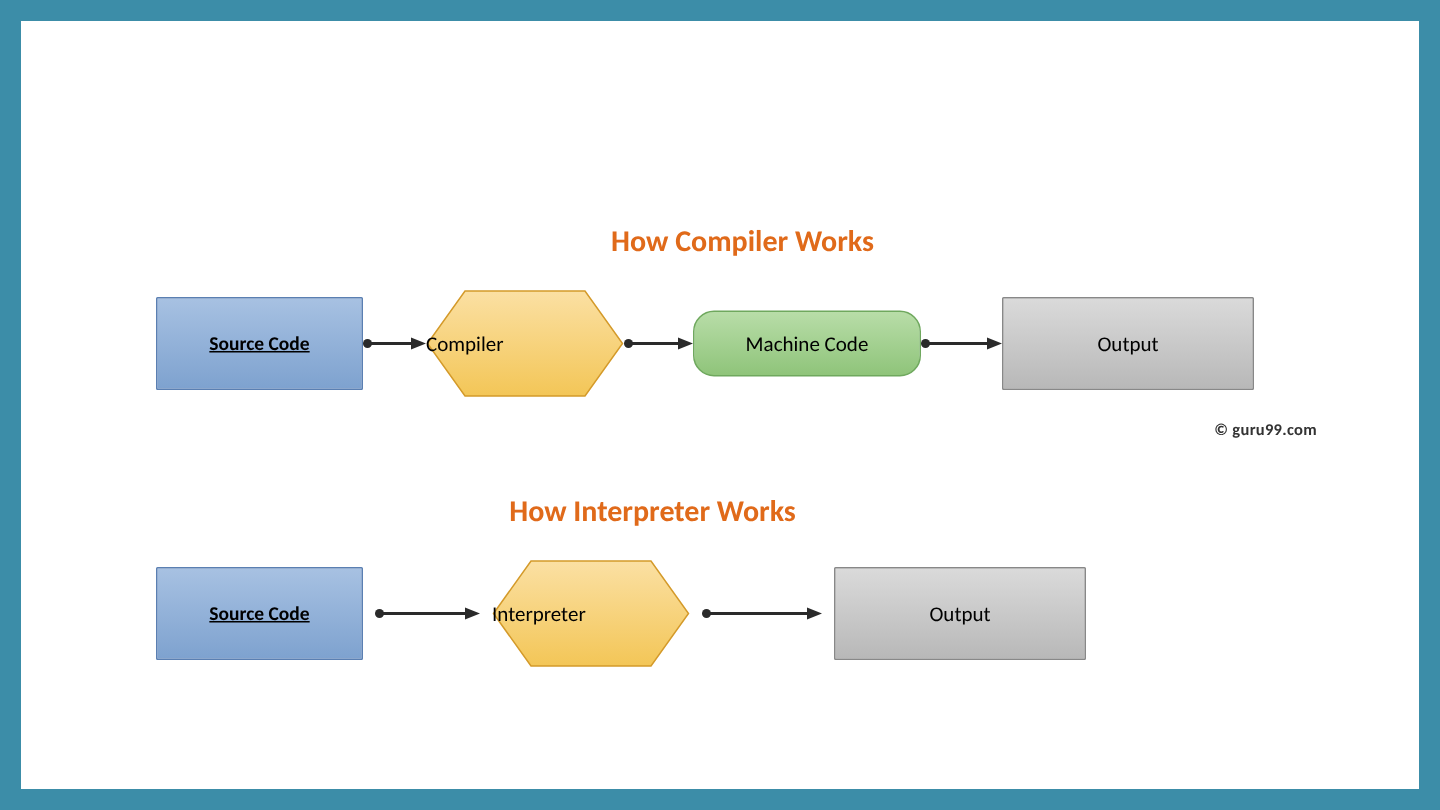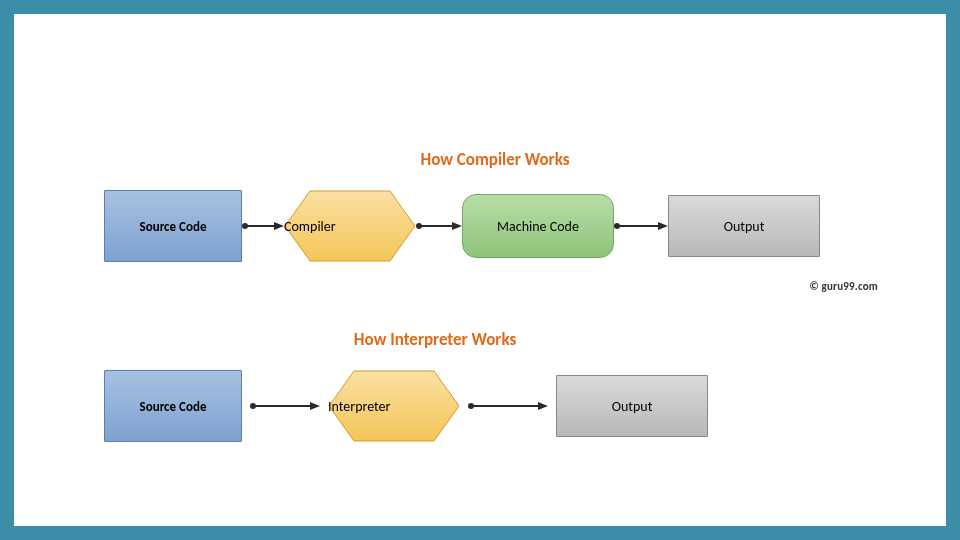--- a/index.html
+++ b/index.html
@@ -20,57 +20,58 @@
   }
   .diagram {
     position: absolute;
     left: 90px; right: 60px;
   }
   .diagram.compiler { top: 135px; }
   .diagram.interpreter { top: 315px; }
   .section-title {
     text-align: center;
     font-weight: 700;
-    font-size: 17px;
+    font-size: 20px;
     color: #E06A1A;
     margin-bottom: 20px;
   }
   .section-title.interp { margin-left: -120px; }
   .flow {
     display: flex;
     align-items: center;
     justify-content: flex-start;
   }
   .flow.interp { gap: 8px; }
   .box {
     display: flex;
     align-items: center;
     justify-content: center;
     font-weight: 700;
     font-size: 13px;
     text-align: center;
   }
   .rect {
-    width: 138px; height: 72px;
+    width: 138px; height: 62px;
     border: 1px solid #5A7FB2;
     background: linear-gradient(#A7C1E2, #7EA2CF);
     border-radius: 1px;
     color: #000;
+    text-decoration: underline;
   }
   .roundrect {
-    width: 152px; height: 64px;
+    width: 152px; height: 44px;
     border: 1px solid #6FA85E;
     background: linear-gradient(#B8DDA8, #8FC47A);
     border-radius: 14px;
     color: #000;
     font-weight: 400;
     font-size: 14px;
   }
   .grey {
-    width: 152px; height: 62px;
+    width: 168px; height: 62px;
     border: 1px solid #888;
     background: linear-gradient(#DADADA, #B8B8B8);
     border-radius: 1px;
     color: #000;
     font-weight: 400;
     font-size: 14px;
   }
   .hex {
     width: 132px; height: 72px;
     position: relative;

